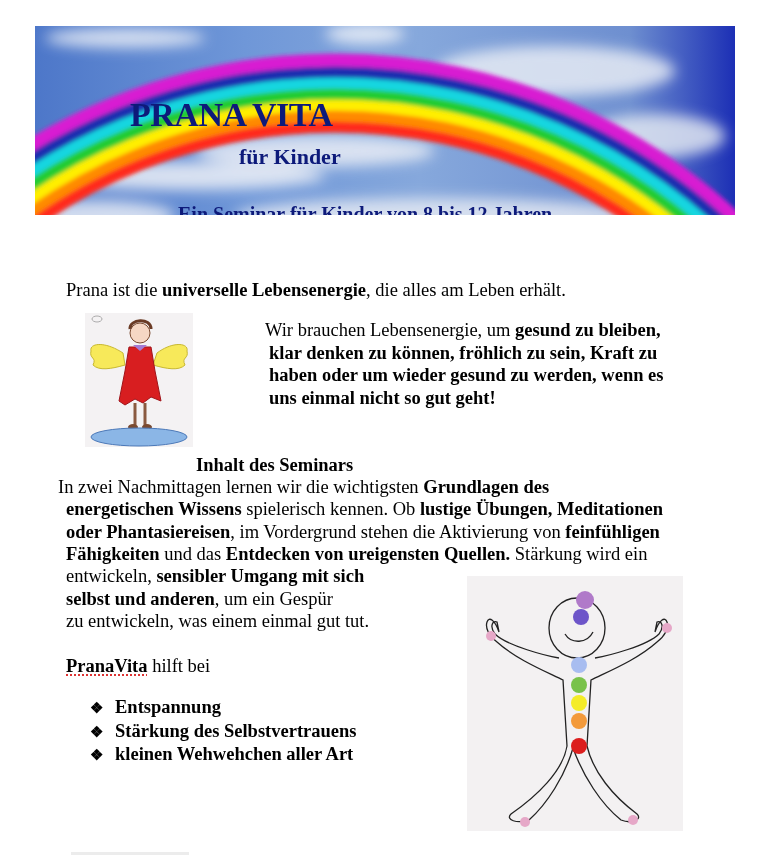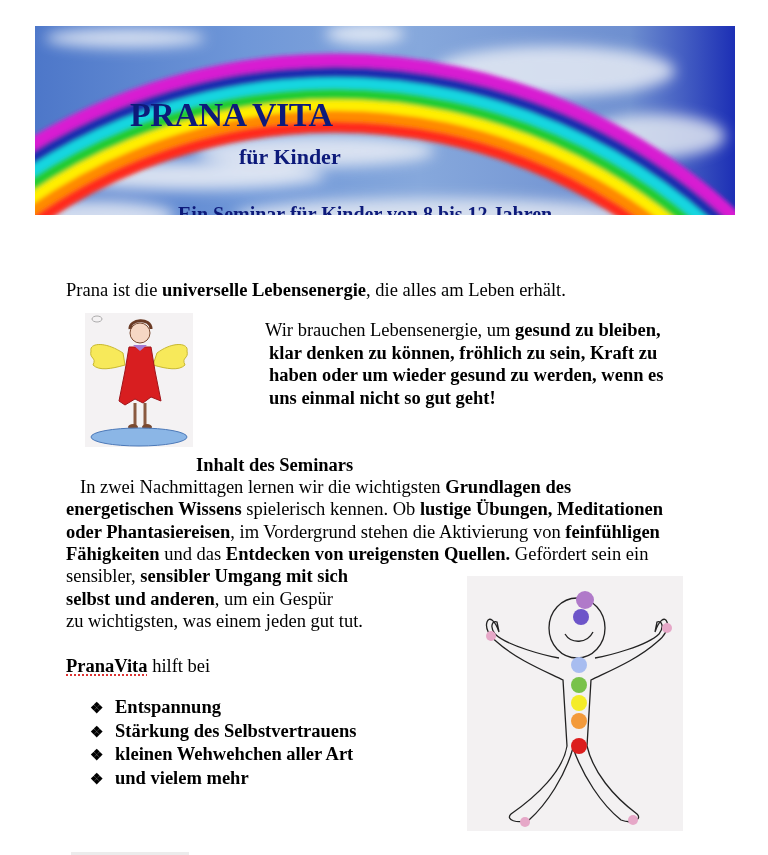--- a/index.html
+++ b/index.html
@@ -90,51 +90,50 @@
 
 <div class="t" style="left:265px; top:319px;">
   <span>Wir brauchen Lebensenergie, um </span><b>gesund zu bleiben,</b>
 </div>
 <div class="t" style="left:269px; top:342px;"><b>klar denken zu können, fröhlich zu sein, Kraft zu</b></div>
 <div class="t" style="left:269px; top:364px;"><b>haben oder um wieder gesund zu werden, wenn es</b></div>
 <div class="t" style="left:269px; top:387px;"><b>uns einmal nicht so gut geht!</b></div>
 
 <div class="t" style="left:196px; top:454px;text-align:center;"><b>Inhalt des Seminars</b></div>
 
-<div class="t" style="left:80px; top:476px;">
+<div class="t" style="left:58px; top:476px;">
   <span>In zwei Nachmittagen lernen wir die wichtigsten </span><b>Grundlagen des</b>
 </div>
 <div class="t" style="left:66px; top:498px;">
   <b>energetischen Wissens</b><span> spielerisch kennen. Ob </span><b>lustige Übungen, Meditationen</b>
 </div>
 <div class="t" style="left:66px; top:521px;">
   <b>oder Phantasiereisen</b><span>, im Vordergrund stehen die Aktivierung von </span><b>feinfühligen</b>
 </div>
 <div class="t" style="left:66px; top:543px;">
-  <b>Fähigkeiten</b><span> und das </span><b>Entdecken von ureigensten Quellen.</b><span> Gefördert sein ein</span>
+  <b>Fähigkeiten</b><span> und das </span><b>Entdecken von ureigensten Quellen.</b><span> Stärkung wird ein</span>
 </div>
 <div class="t" style="left:66px; top:565px;">
-  <span>sensibler, </span><b>sensibler Umgang mit sich</b>
+  <span>entwickeln, </span><b>sensibler Umgang mit sich</b>
 </div>
 <div class="t" style="left:66px; top:588px;">
   <b>selbst und anderen</b><span>, um ein Gespür</span>
 </div>
 <div class="t" style="left:66px; top:610px;">
-  <span>zu wichtigsten, was einem jeden gut tut.</span>
+  <span>zu entwickeln, was einem einmal gut tut.</span>
 </div>
 
 <div class="t" style="left:66px; top:655px;">
   <b class="squig">PranaVita</b><span> hilft bei</span>
 </div>
 
 <ul class="helps">
   <li><span class="bullet">❖</span><span>Entspannung</span></li>
   <li><span class="bullet">❖</span><span>Stärkung des Selbstvertrauens</span></li>
   <li><span class="bullet">❖</span><span>kleinen Wehwehchen aller Art</span></li>
-  <li><span class="bullet">❖</span><span>und vielem mehr</span></li>
 </ul>
 
 <div class="chakra" title="Zeichnung einer Figur mit farbigen Chakren">
   <svg width="216" height="255" viewBox="0 0 216 255">
     <path d="M92 82 C80 80 40 70 28 58 C22 50 26 44 30 46 L32 56 C28 44 22 40 20 46 C18 52 22 60 30 66 C50 84 80 96 96 104 L100 170 C96 195 70 220 44 238 C38 244 50 248 62 244 C80 228 98 200 106 172 C116 200 134 228 154 244 C164 248 176 244 170 238 C146 220 126 196 120 170 L124 104 C140 96 170 84 190 66 C198 60 202 52 200 46 C198 40 192 44 188 56 L190 46 C194 44 198 50 192 58 C180 70 140 80 128 82" fill="none" stroke="#222" stroke-width="1.3"></path>
     <ellipse cx="110" cy="52" rx="28" ry="30" fill="none" stroke="#222" stroke-width="1.3"></ellipse>
     <path d="M98 58 C104 68 120 68 126 56" fill="none" stroke="#222" stroke-width="1.3"></path>
     <circle cx="118" cy="24" r="9" fill="#b07ac9"></circle>
     <circle cx="114" cy="41" r="8" fill="#6d55c9"></circle>
     <circle cx="112" cy="89" r="8" fill="#a8bdf0"></circle>

